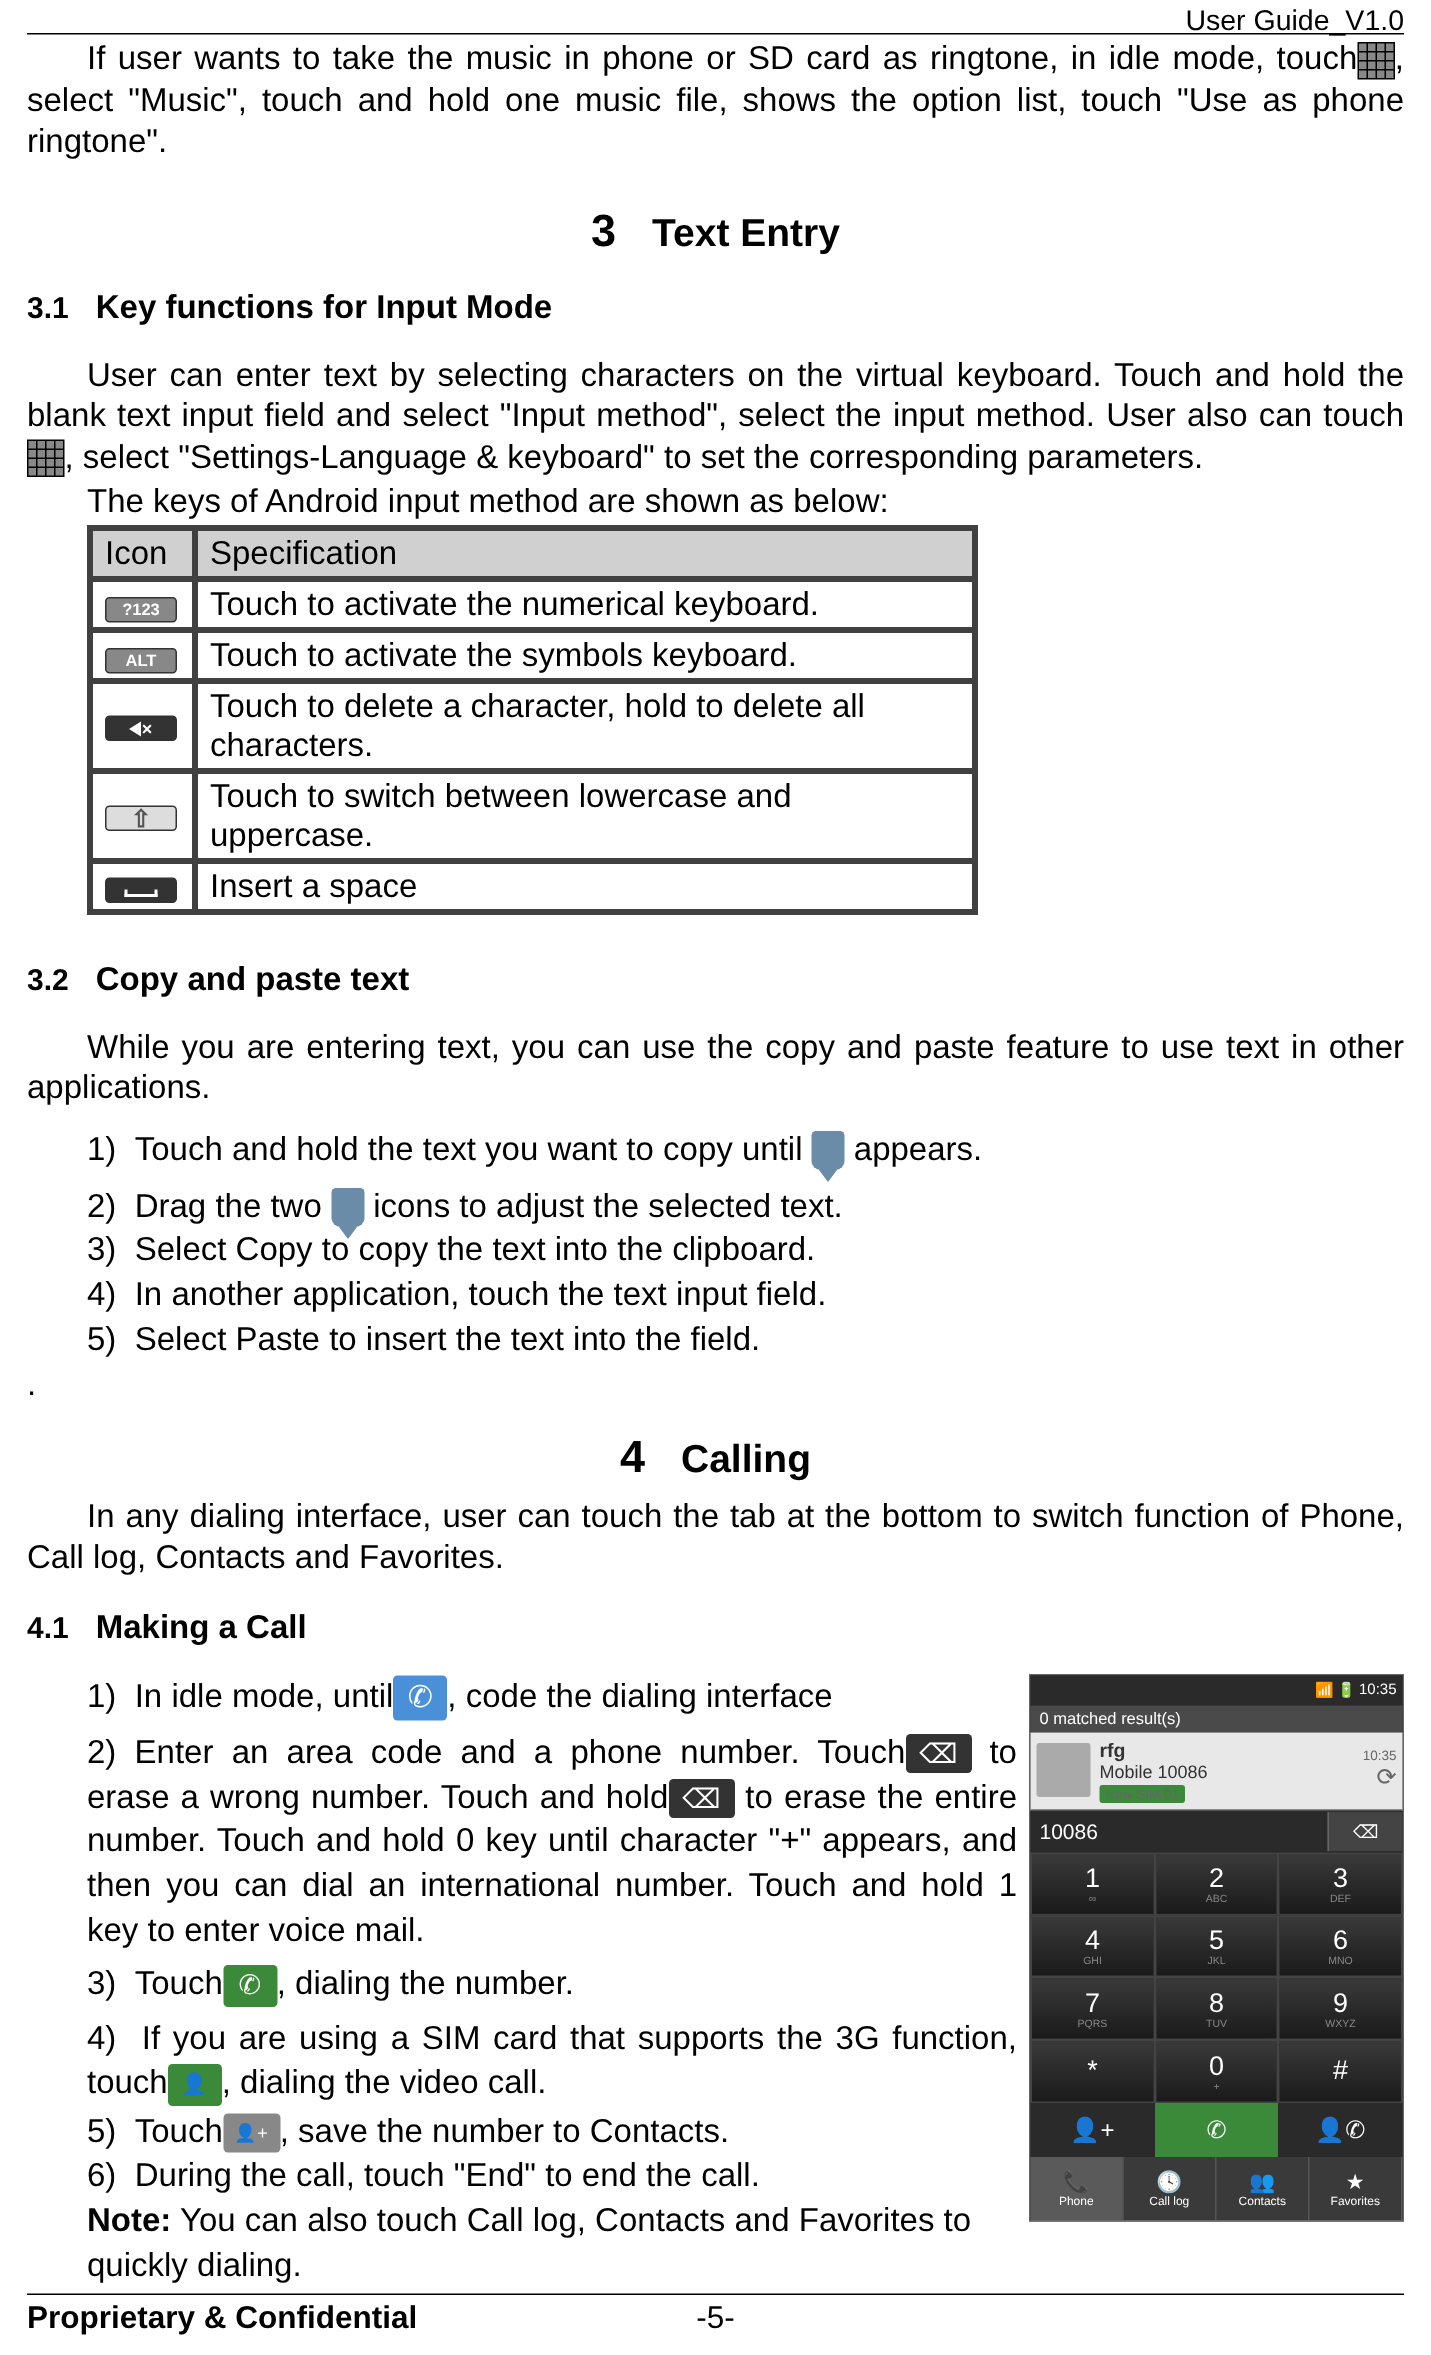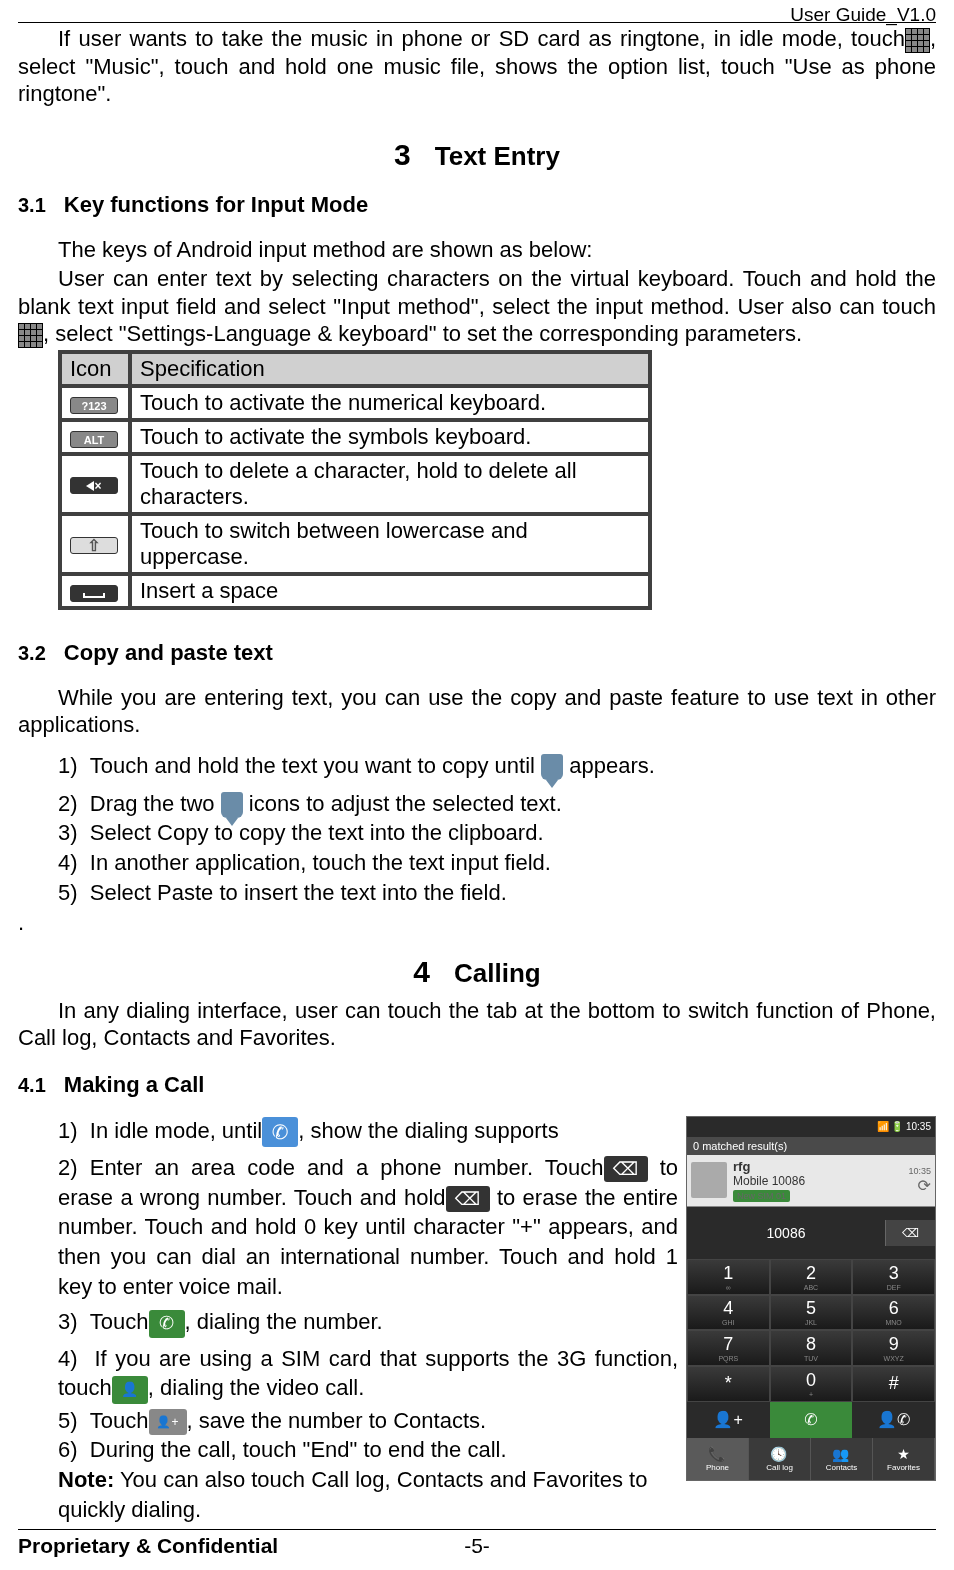--- a/index.html
+++ b/index.html
@@ -157,21 +157,21 @@
     .ps-match { background: #4a4a4a; padding: 3px 6px; font-size: 11px;}
     .ps-contact-row { display: flex; align-items:center; padding: 4px; background: #e8e8e8; color: #333; border-bottom:1px solid #888;}
     .ps-avatar { width: 36px; height: 36px; background: #aaa; border-radius: 2px; margin-right: 6px;}
     .ps-name { flex:1; }
     .ps-name div:first-child { font-weight: bold; font-size: 13px;}
     .ps-name div:last-child { font-size: 9px; color: #666;}
     .ps-sim { background: #3a8a3a; color: white; font-size: 8px; padding: 1px 4px; display:inline-block; border-radius:2px; margin-top:2px;}
     .ps-time {font-size: 9px; color:#666;}
     .ps-refresh { font-size: 16px; color: #666;}
     .ps-input { display: flex; background: #2a2a2a; align-items: center; }
-    .ps-input-num { flex:1; text-align:center; padding: 18px; font-size: 14px;}
+    .ps-input-num { flex:1; padding: 6px; font-size: 14px;}
     .ps-input-back { width: 50px; background: #444; text-align:center; padding: 6px; border-left: 1px solid #666;}
     .ps-keypad { display: grid; grid-template-columns: 1fr 1fr 1fr; flex:1;}
     .ps-key { border: 0.5px solid #444; display:flex; flex-direction: column; align-items:center; justify-content:center; background: linear-gradient(#3a3a3a, #1a1a1a);}
     .ps-key-num { font-size: 18px; }
     .ps-key-let { font-size: 7px; color: #888; }
     .ps-actions { display: grid; grid-template-columns: 1fr 1fr 1fr; height: 36px;}
     .ps-act { display:flex; align-items:center; justify-content:center; background: #2a2a2a; font-size: 16px;}
     .ps-act.green { background: #3a8a3a; }
     .ps-tabs { display: grid; grid-template-columns: 1fr 1fr 1fr 1fr; height: 42px; background:#3a3a3a;}
     .ps-tab { display:flex; flex-direction:column; align-items:center; justify-content:center; font-size: 8px; border-right: 1px solid #555;}
@@ -224,41 +224,41 @@
   </p>
 
   <h2 class="chapter-heading">
     <span class="chapter-num">3</span><span>Text Entry</span>
   </h2>
 
   <h3 class="section-heading">
     <span class="section-num">3.1</span><span>Key functions for Input Mode</span>
   </h3>
 
-  <p class="body-text indent">The keys of Android input method are shown as below:</p>
   <p class="body-text justify">
     <span style="margin-left:40px;">User can enter text by selecting characters on the virtual keyboard. Touch and hold the blank text input field and select "Input method", select the input method. User also can touch</span><span class="apps-icon">
         <span></span>
         <span></span>
         <span></span>
         <span></span>
         <span></span>
         <span></span>
         <span></span>
         <span></span>
         <span></span>
         <span></span>
         <span></span>
         <span></span>
         <span></span>
         <span></span>
         <span></span>
         <span></span>
       </span><span>, select "Settings-Language &amp; keyboard" to set the corresponding parameters.</span>
   </p>
+  <p class="body-text indent">The keys of Android input method are shown as below:</p>
 
   <table class="keytable">
     <tbody>
         <tr>
       <th>Icon</th>
       <th style="width:520px;">Specification</th>
     </tr>
     <tr>
       <td class="icon-cell"><span class="key-icon">?123</span></td>
       <td>Touch to activate the numerical keyboard.</td>
@@ -305,21 +305,21 @@
 
   <p class="body-text justify indent" style="margin-top:-12px;">In any dialing interface, user can touch the tab at the bottom to switch function of Phone, Call log, Contacts and Favorites.</p>
 
   <h3 class="section-heading">
     <span class="section-num">4.1</span><span>Making a Call</span>
   </h3>
 
   <div class="steps-wrap">
     <div class="steps-left">
       <ol class="steps">
-        <li><span>1)</span>&nbsp;&nbsp;<span>In idle mode, until</span><span class="phone-icon"></span><span>, show the dialing supports</span></li>
+        <li><span>1)</span>&nbsp;&nbsp;<span>In idle mode, until</span><span class="phone-icon"></span><span>, code the dialing interface</span></li>
         <li class="justify" style="margin-top:6px;"><span>2)</span>&nbsp;<span>Enter an area code and a phone number. Touch</span><span class="back-icon"></span><span> to erase a wrong number. Touch and hold</span><span class="back-icon"></span><span> to erase the entire number. Touch and hold 0 key until character "+" appears, and then you can dial an international number. Touch and hold 1 key to enter voice mail.</span></li>
         <li style="margin-top:6px;"><span>3)</span>&nbsp;&nbsp;<span>Touch</span><span class="call-icon"></span><span>, dialing the number.</span></li>
         <li class="justify" style="margin-top:6px; margin-left:-40px; padding-left:40px;"><span>4)</span>&nbsp;&nbsp;<span>If you are using a SIM card that supports the 3G function, touch</span><span class="video-icon"></span><span>, dialing the video call.</span></li>
         <li style="margin-top:2px;"><span>5)</span>&nbsp;&nbsp;<span>Touch</span><span class="contact-icon"></span><span>, save the number to Contacts.</span></li>
         <li><span>6)</span>&nbsp;&nbsp;<span>During the call, touch "End" to end the call.</span></li>
         <li><strong>Note:</strong><span> You can also touch Call log, Contacts and Favorites to quickly dialing.</span></li>
       </ol>
     </div>
     <div class="phone-screenshot">
       <div class="ps-status">

